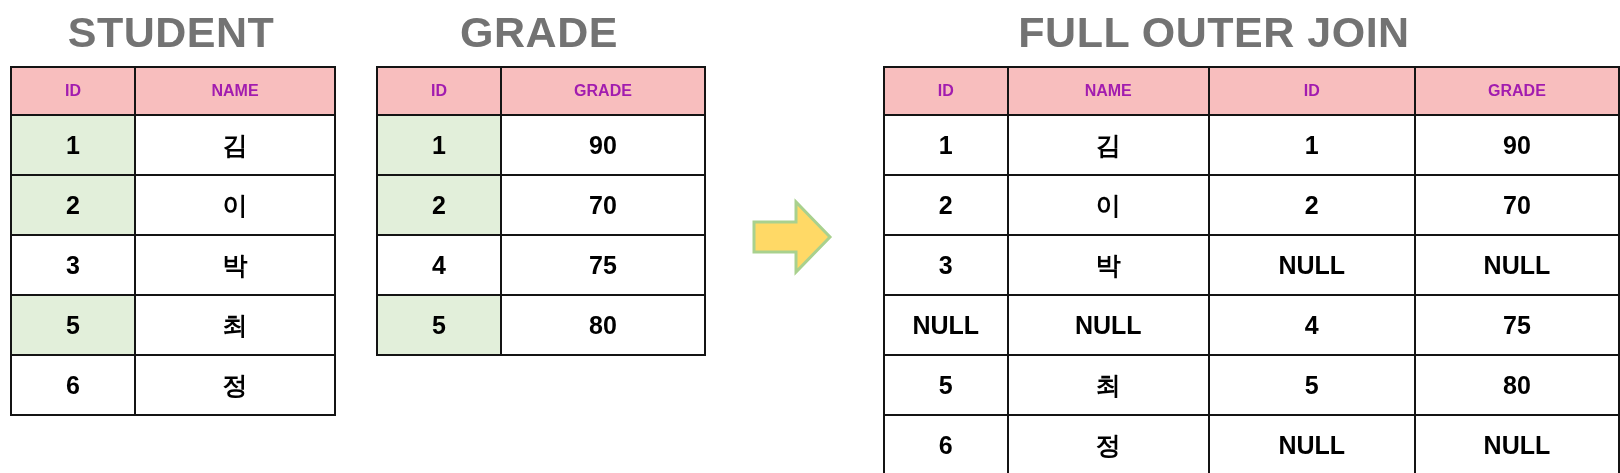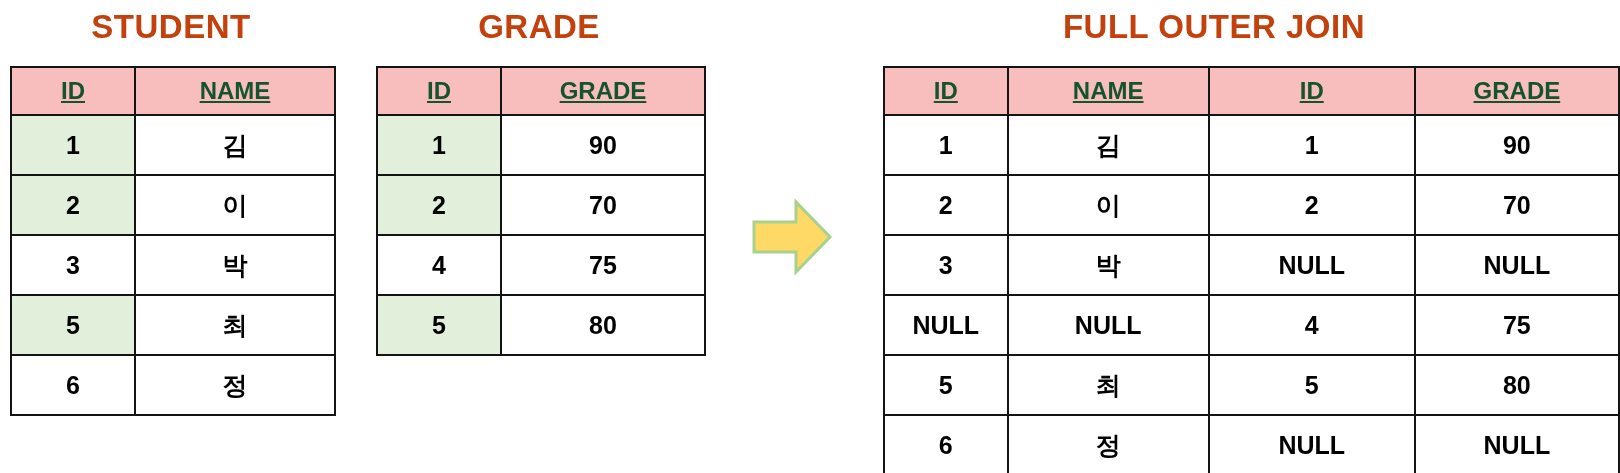--- a/index.html
+++ b/index.html
@@ -12,24 +12,24 @@
     width: 1620px;
     height: 473px;
     overflow: hidden;
     font-family: "Liberation Sans", "DejaVu Sans", sans-serif;
     color: #000;
   }
   .section-title {
     position: absolute;
     top: 8px;
     text-align: center;
-    font-size: 33px;
+    font-size: 43px;
     font-weight: bold;
     letter-spacing: 0.5px;
-    color: #c2410c;
+    color: #737373;
   }
   #student-title { left: 10px;  width: 322px; }
   #grade-title   { left: 376px; width: 326px; }
   #join-title    { left: 848px; width: 732px; }
 
   table.tbl {
     position: absolute;
     top: 66px;
     border-collapse: collapse;
     table-layout: fixed;
@@ -42,24 +42,23 @@
     border: 2px solid #141414;
     text-align: center;
     vertical-align: middle;
     padding: 0;
     font-weight: bold;
     overflow: hidden;
     white-space: nowrap;
   }
   .tbl th {
     height: 46px;
-    font-size: 24px;
+    font-size: 16px;
     background: #F8BEBE;
-    color: #14532d;
-    text-decoration: underline;
+    color: #a21caf;
   }
   .tbl td {
     height: 58px;
     font-size: 25px;
     background: #ffffff;
   }
   .tbl td.match {
     background: #E2EFDA;
   }
 

